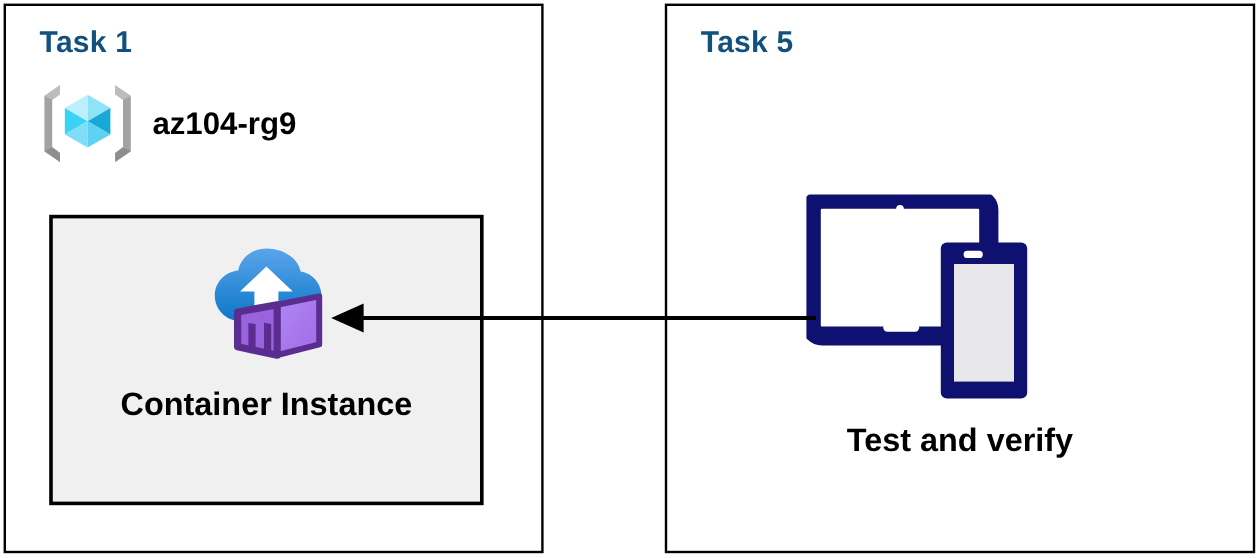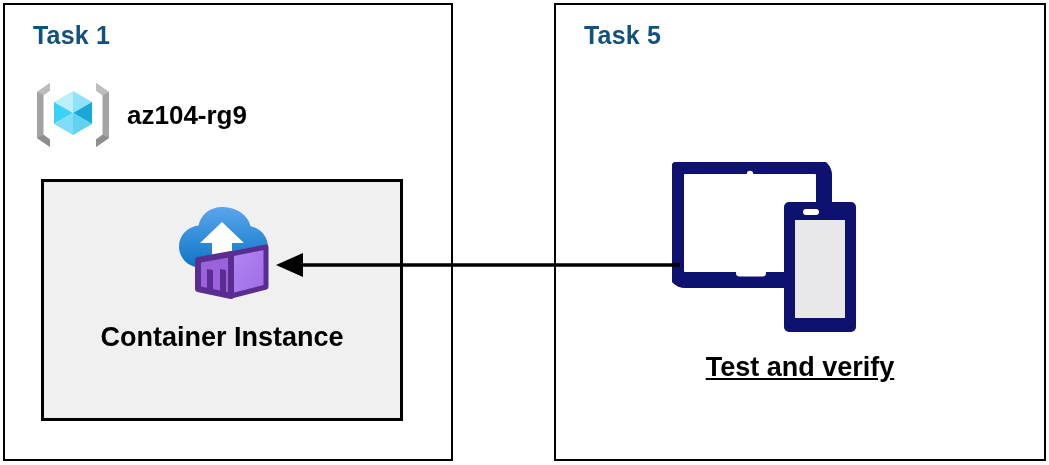--- a/index.html
+++ b/index.html
@@ -46,21 +46,21 @@
     font-weight: bold;
     color: #12507E;
     letter-spacing: 0.2px;
     white-space: nowrap;
   }
 
   
   #rg-row {
     position: absolute;
     left: 28px;
-    top: 74px;
+    top: 62px;
     display: flex;
     align-items: center;
     gap: 14px;
   }
   #rg-icon { width: 80px; height: 72px; display: block; }
   #rg-label {
     font-size: 26px;
     font-weight: bold;
     color: #000000;
     white-space: nowrap;
@@ -108,21 +108,20 @@
   }
   #verify-label {
     position: absolute;
     left: 554px;
     width: 492px;
     top: 352px;
     text-align: center;
     font-size: 27px;
     font-weight: bold;
     color: #000000;
-    text-decoration: underline;
   }
 
   
   #flow-arrow {
     position: absolute;
     left: 272px;
     top: 248px;
     width: 410px;
     height: 34px;
     display: block;

